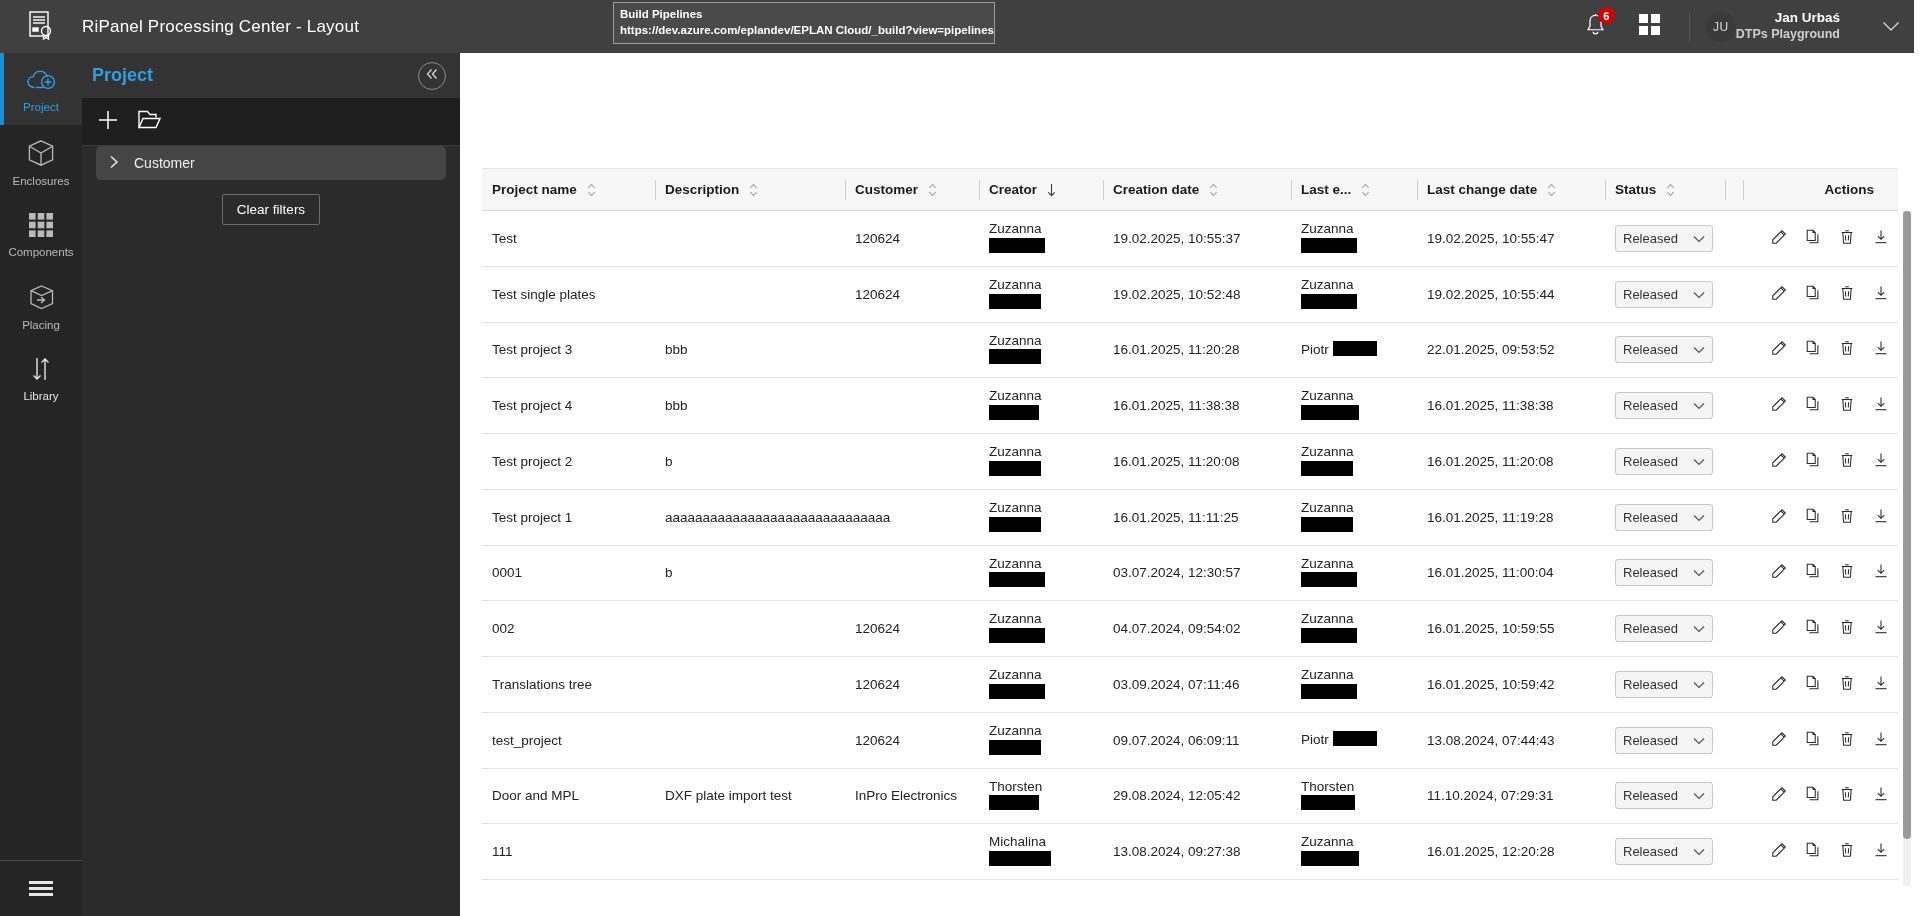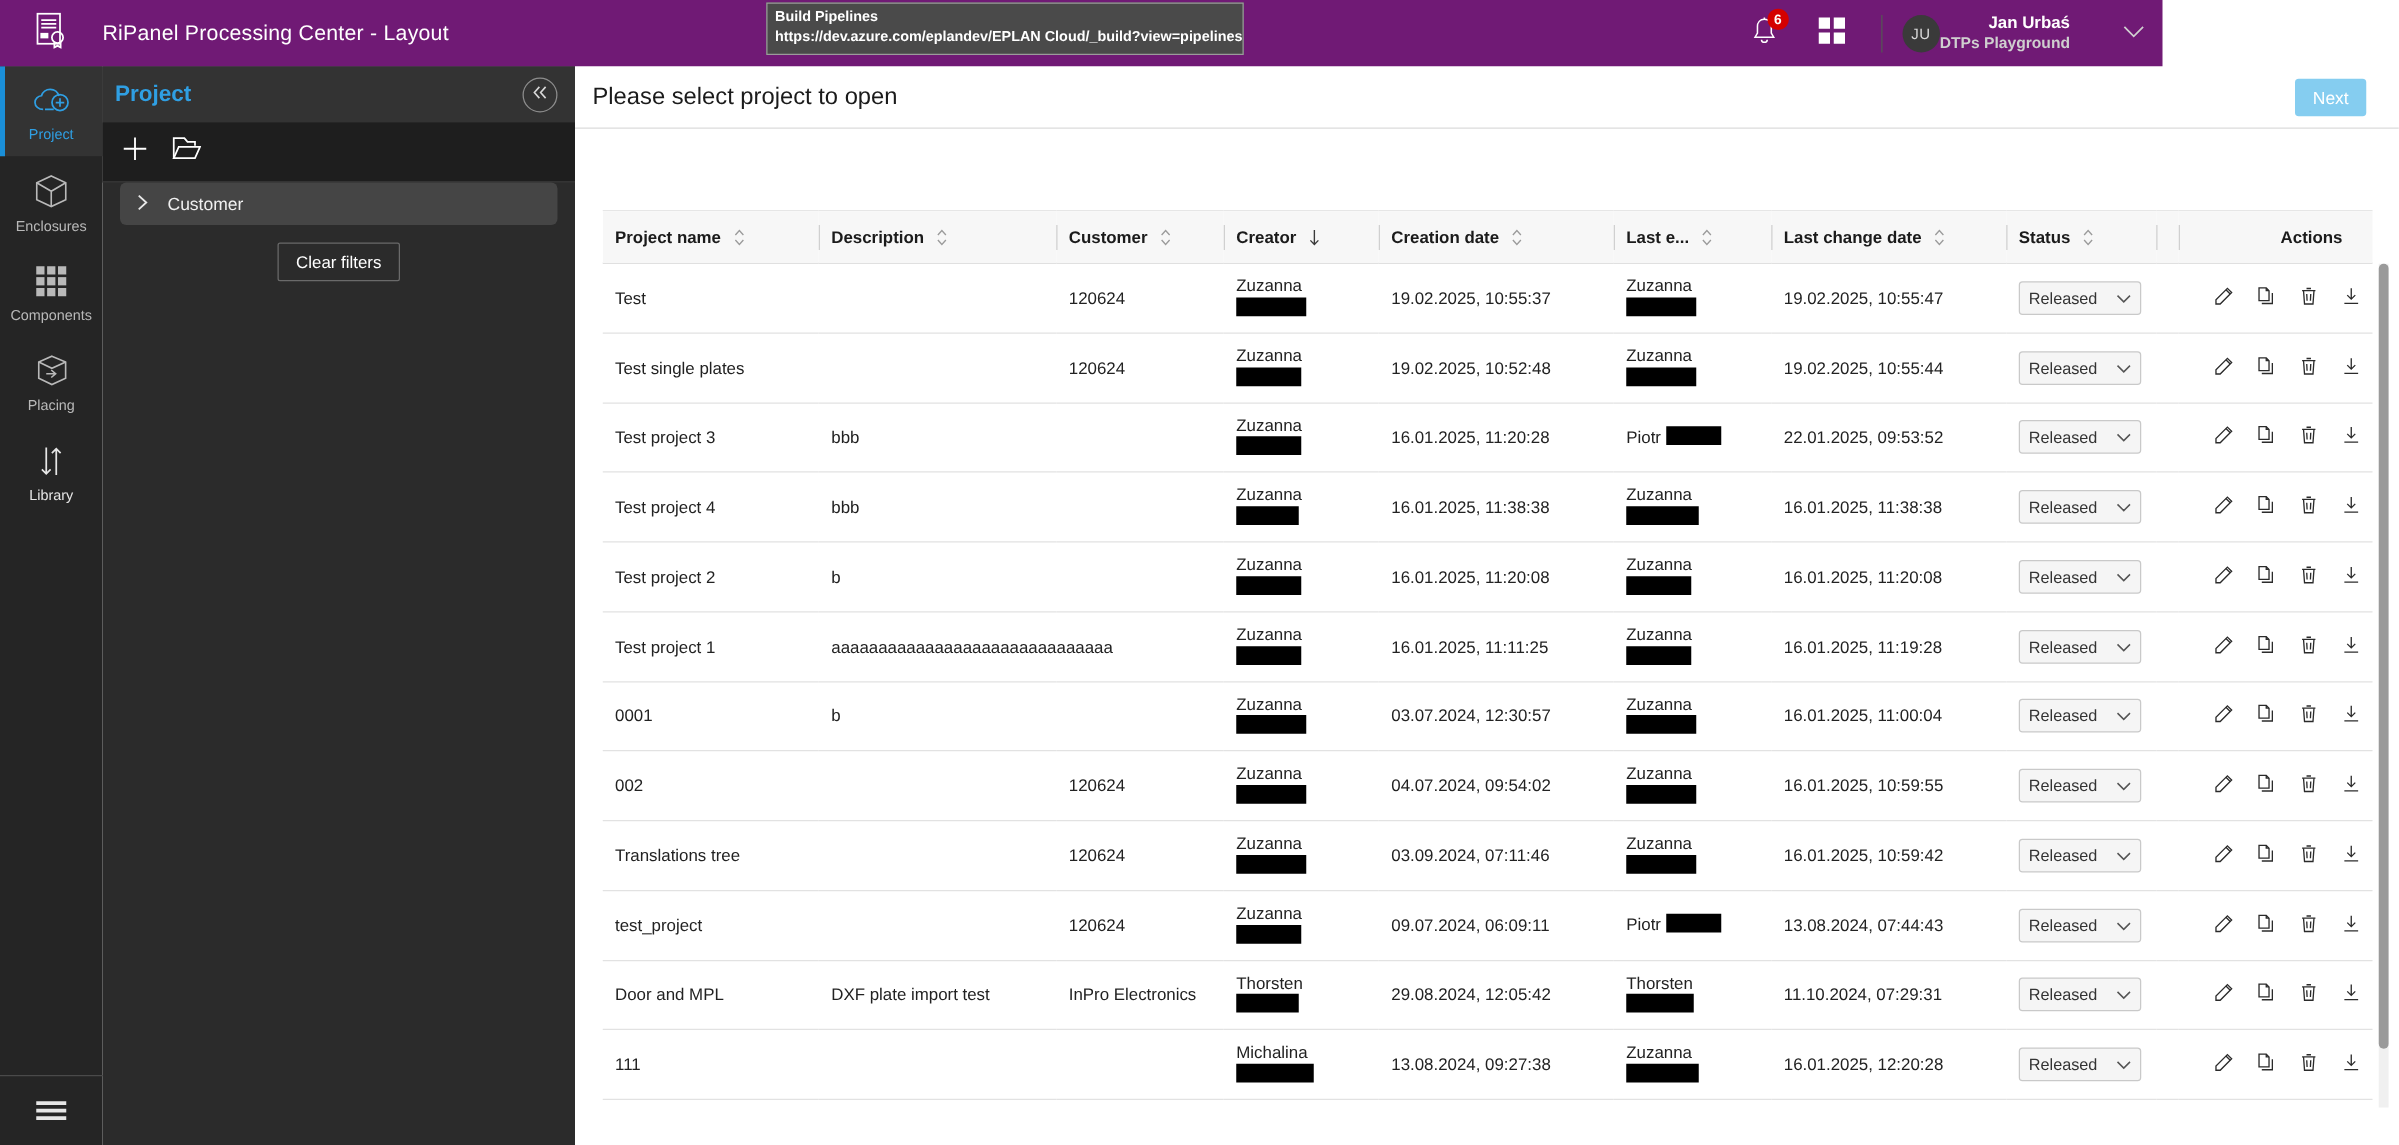--- a/index.html
+++ b/index.html
@@ -7,22 +7,22 @@
   html, body {
     width: 1919px; height: 916px;
     overflow: hidden;
     font-family: "Liberation Sans", sans-serif;
     background: #ffffff;
   }
 
   
   .topbar {
     position: absolute; top: 0; left: 0;
-    width: 1730px; height: 53px;
-    background: #701a75;
+    width: 1914px; height: 53px;
+    background: #404040;
     display: flex; align-items: center;
     z-index: 50;
   }
   .topbar-logo {
     width: 82px; height: 53px;
     display: flex; align-items: center; justify-content: center;
   }
   .topbar-title {
     color: #ffffff;
     font-size: 17px;
@@ -411,24 +411,20 @@
       </svg>
     </span>
     <span>Customer</span>
   </div>
 
   <button class="clear-filters">Clear filters</button>
 </div>
 
 <div class="main">
 
-  <div class="main-head">
-    <div class="main-title">Please select project to open</div>
-    <button class="next-btn">Next</button>
-  </div>
 
 
   <div class="table-area">
     <table class="grid">
       <colgroup>
         <col style="width:173px">
           <col style="width:190px">
           <col style="width:134px">
         <col style="width:124px">
           <col style="width:188px">

